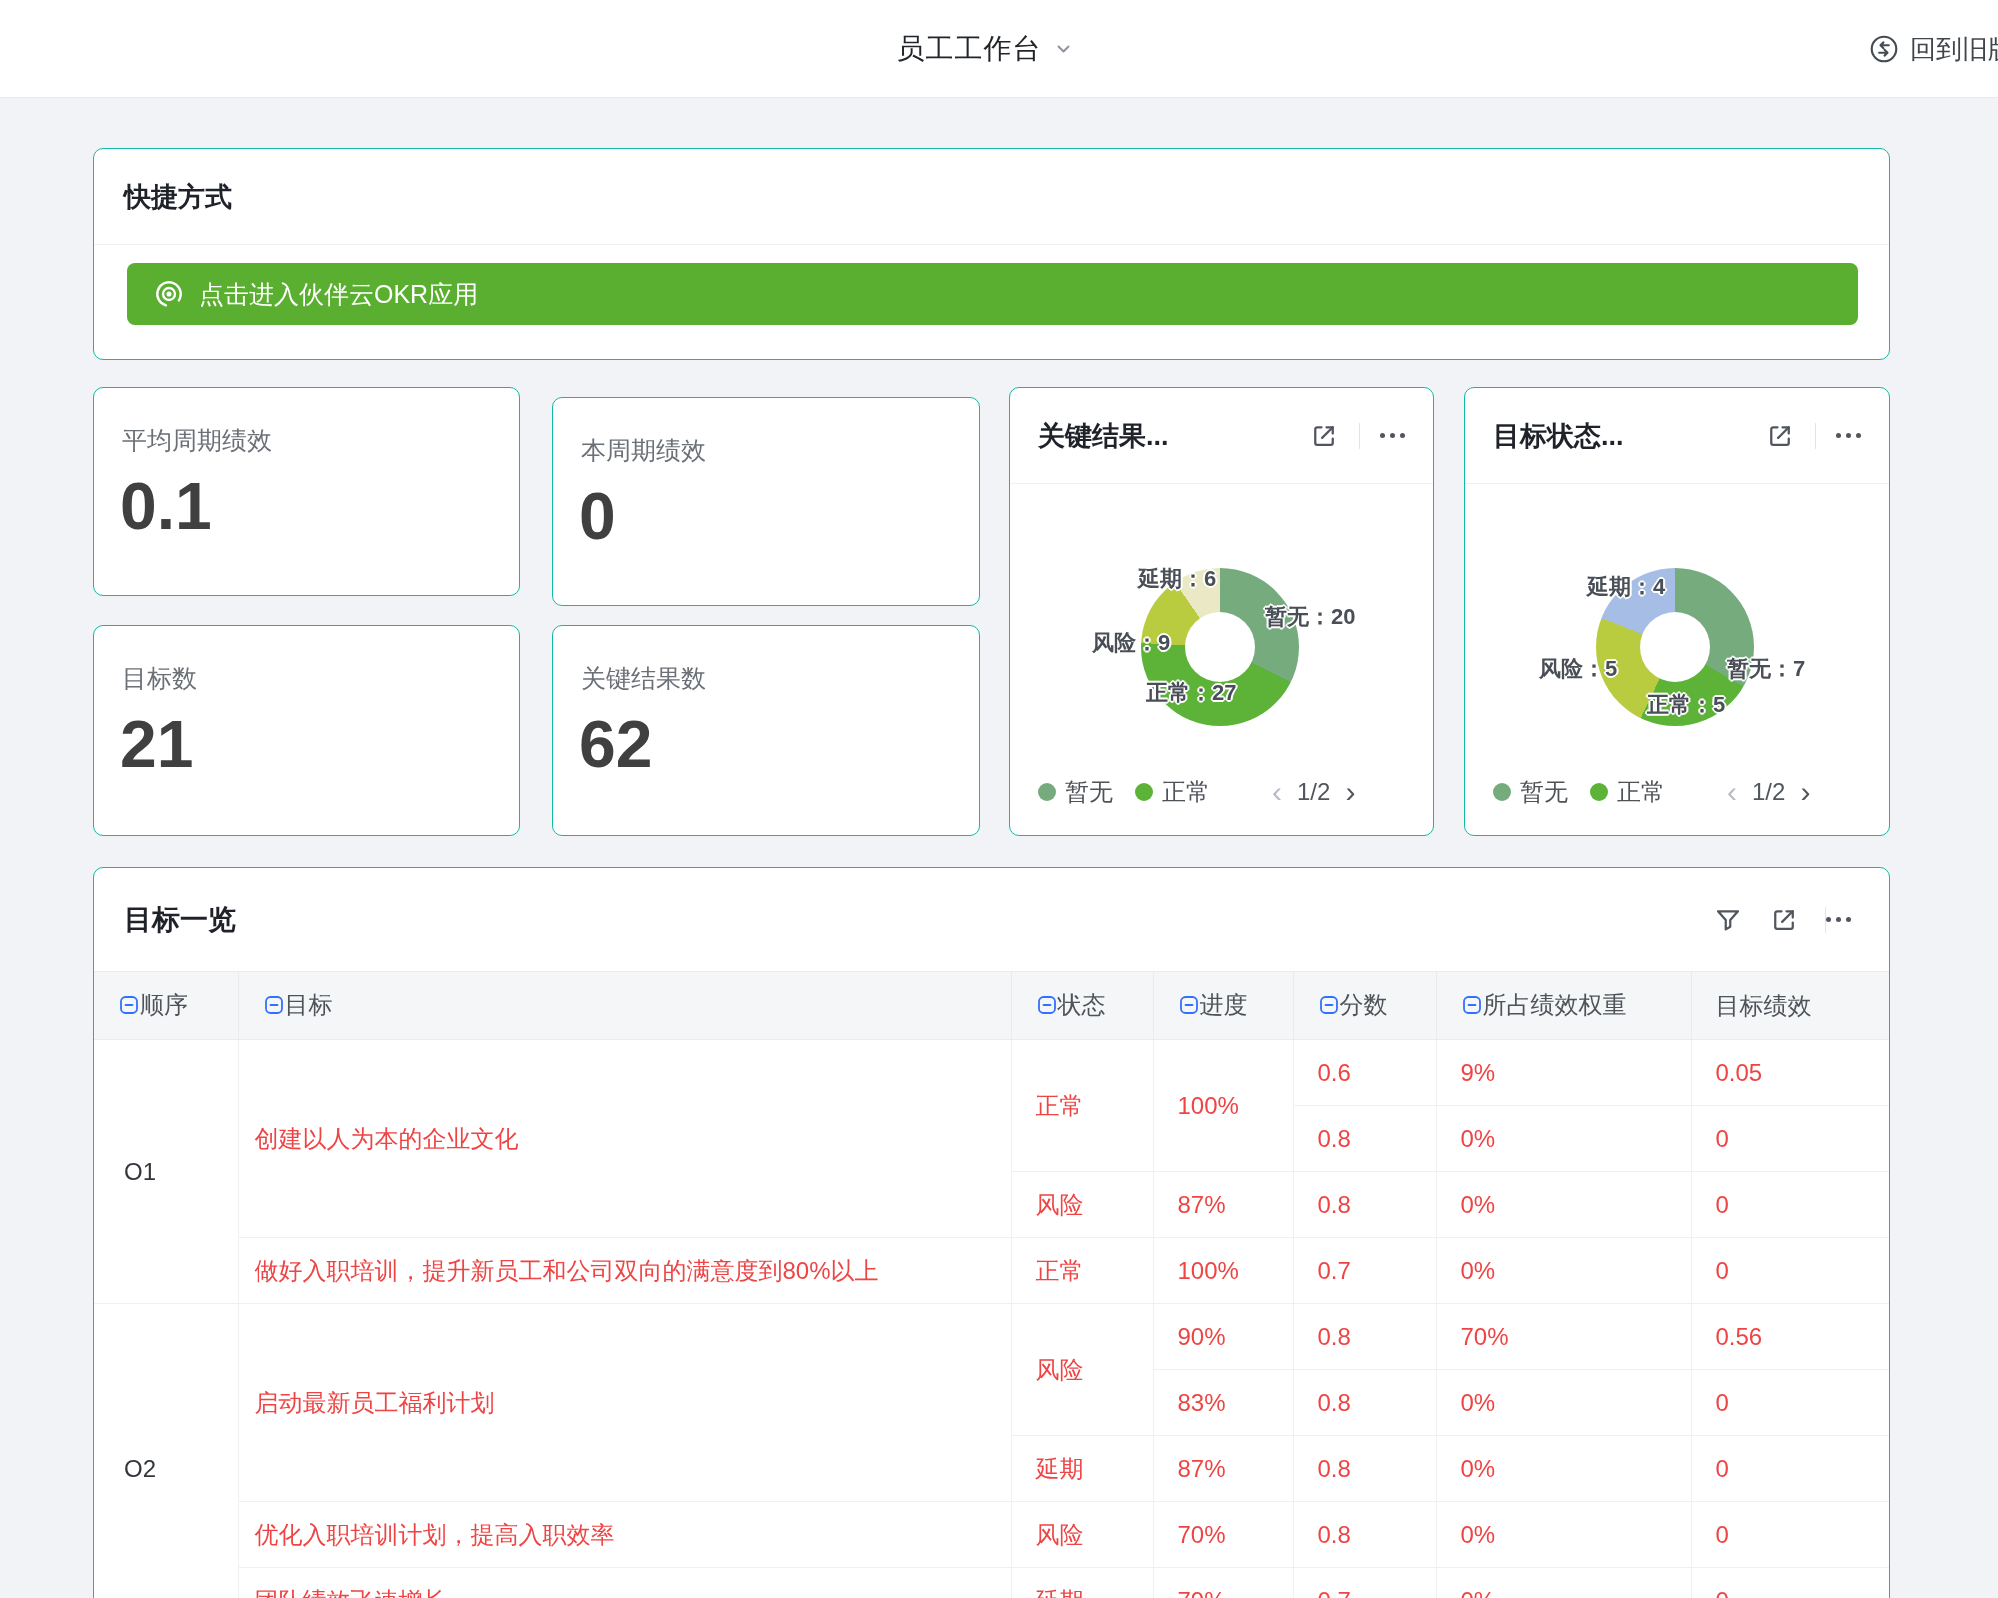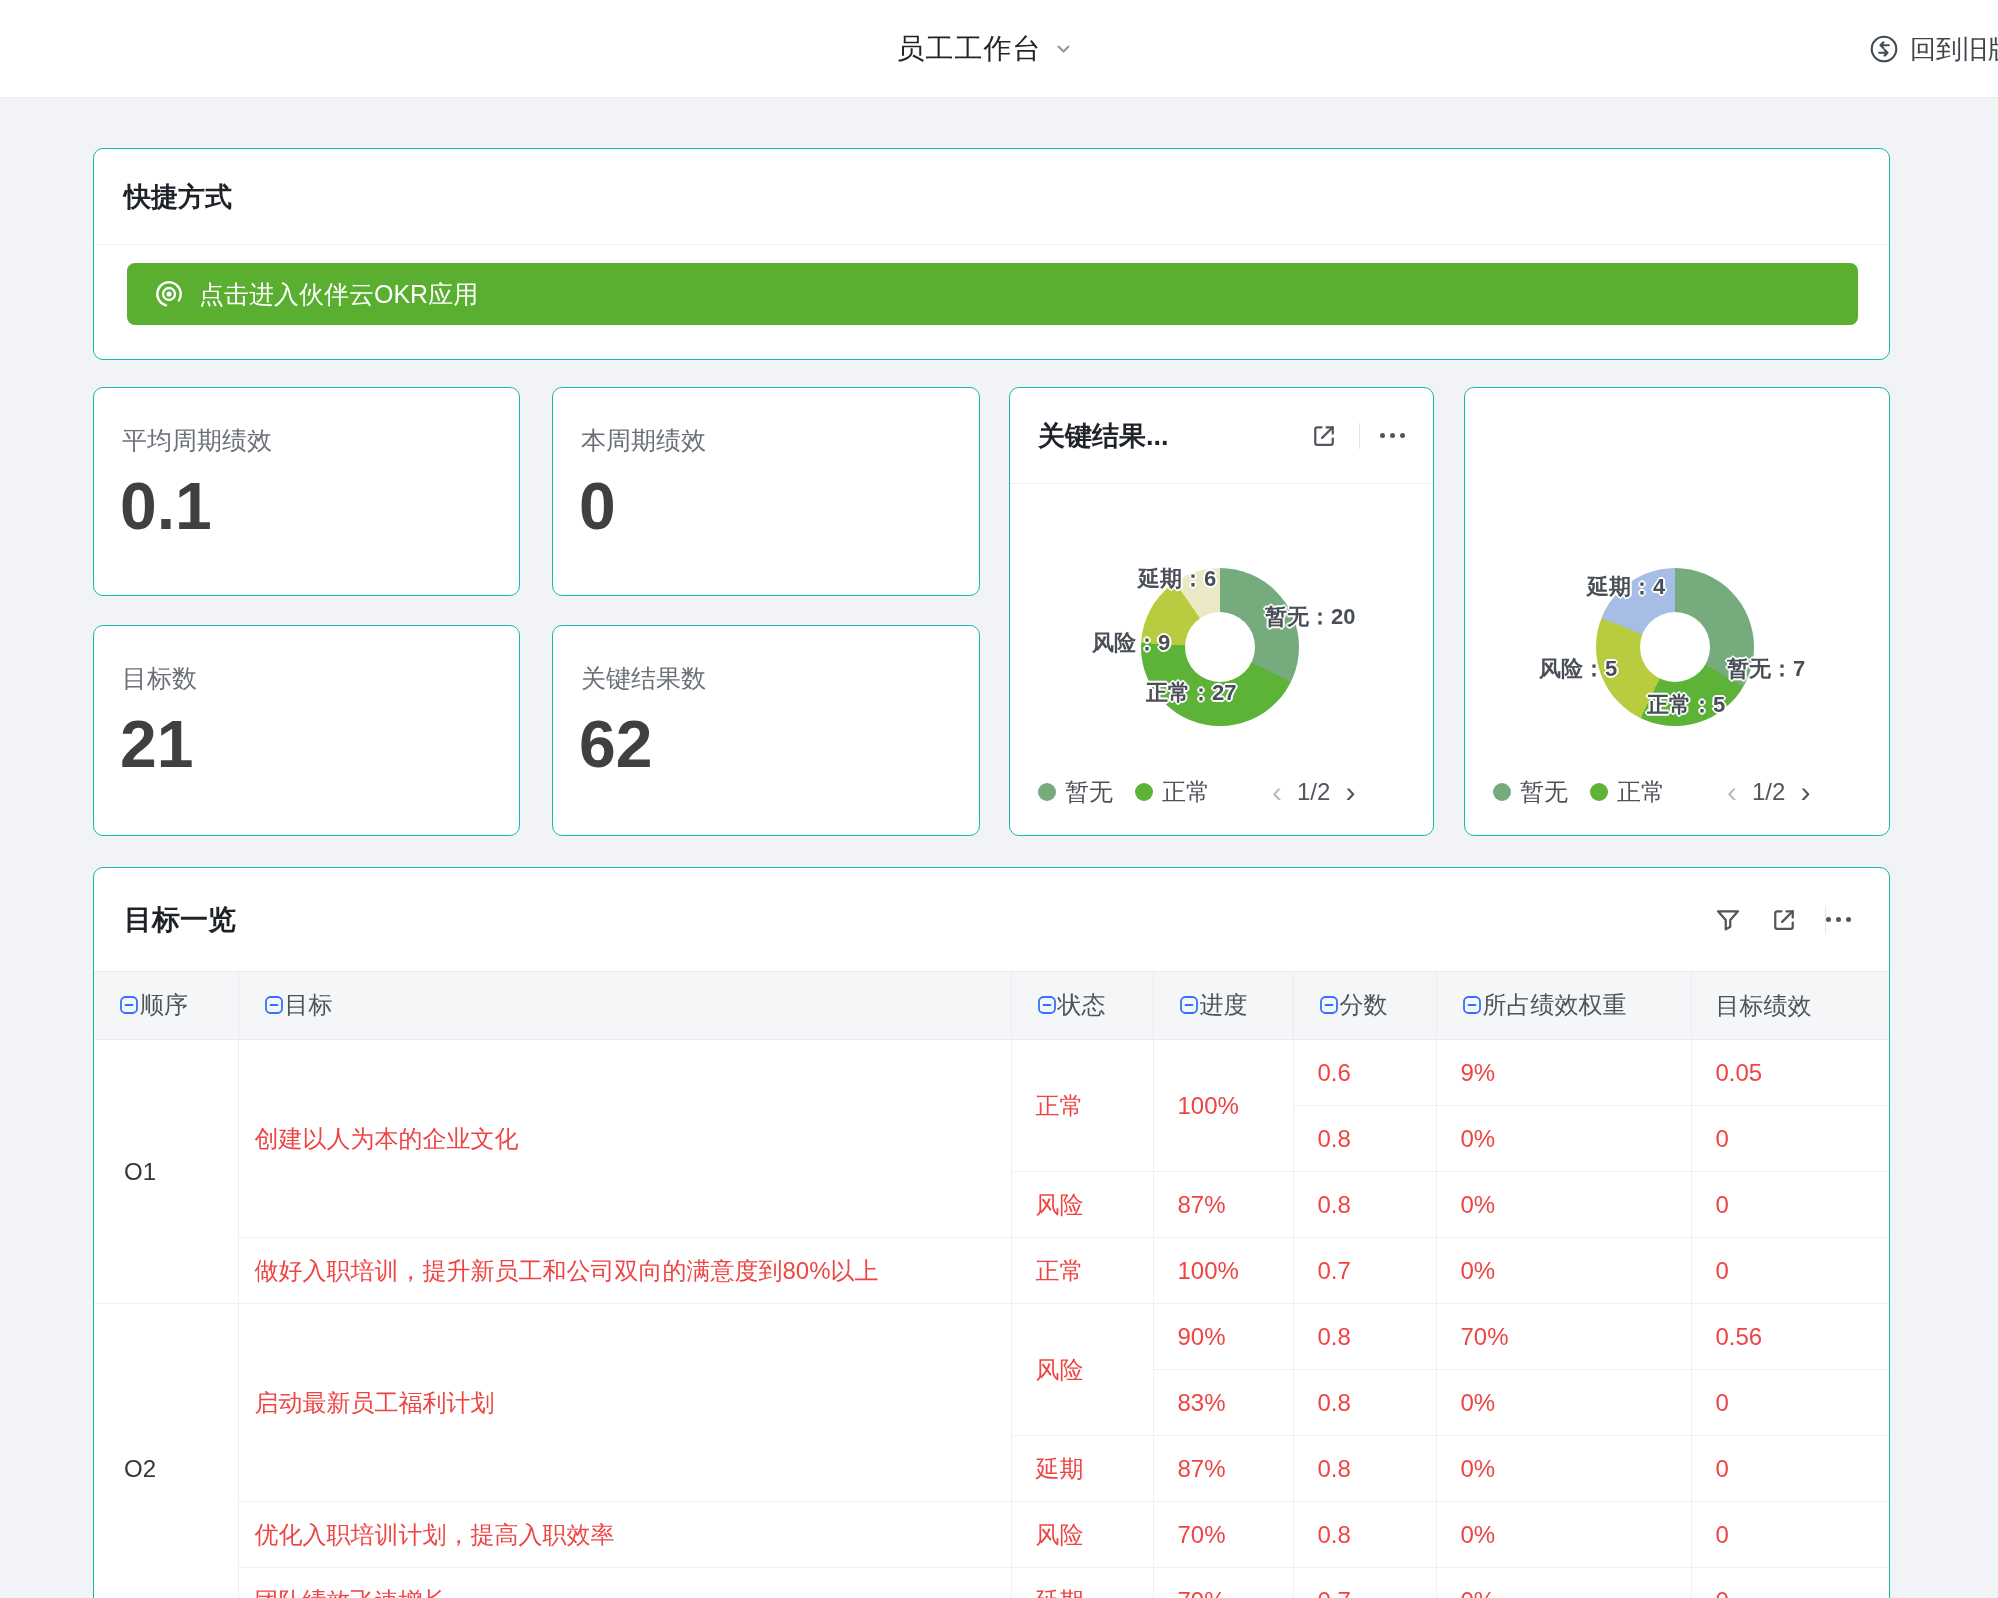--- a/index.html
+++ b/index.html
@@ -20,21 +20,21 @@
   
   .shortcut-card { left: 93px; top: 148px; width: 1797px; height: 212px; }
   .sc-header { height: 96px; display: flex; align-items: center; padding: 0 30px; border-bottom: 1px solid #eef0f2;
                font-size: 27px; font-weight: 700; color: #1f2329; }
   .okr-btn { position: absolute; left: 33px; top: 114px; width: 1731px; height: 62px; border: none; border-radius: 8px;
              background: #5aae30; color: #fff; font-size: 25px; font-weight: 500; font-family: inherit;
              display: flex; align-items: center; gap: 14px; padding: 0 26px; cursor: pointer; }
 
   
   .stat-0 { left: 93px;  top: 387px; width: 427px; height: 209px; }
-  .stat-1 { left: 552px; top: 387px; width: 428px; height: 209px; }
+  .stat-1 { left: 552px; top: 397px; width: 428px; height: 209px; }
   .stat-2 { left: 93px;  top: 625px; width: 427px; height: 211px; }
   .stat-3 { left: 552px; top: 625px; width: 428px; height: 211px; }
   .stat-label { position: absolute; left: 28px; top: 36px; font-size: 25px; color: #6b7077; }
   .stat-value { position: absolute; left: 26px; top: 80px; font-size: 66px; font-weight: 700; color: #404040; }
 
   
   .chart-0 { left: 1009px; top: 387px; width: 425px; height: 449px; }
   .chart-1 { left: 1464px; top: 387px; width: 426px; height: 449px; }
   .ch-header { height: 96px; display: flex; align-items: center; padding: 0 28px; border-bottom: 1px solid #eef0f2; }
   .ch-title { flex: 1; font-size: 27px; font-weight: 700; color: #1f2329; white-space: nowrap; overflow: hidden; }
@@ -178,20 +178,36 @@
         <span class="pg-next">›</span>
       </span>
     </div>
   <span class="co co-0">暂无：20</span>
       <span class="co co-1">正常：27</span>
       <span class="co co-2">风险：9</span>
       <span class="co co-3">延期：6</span>
     </section>
 
   <section class="card chart-1">
+    <div class="ch-header">
+      <div class="ch-title">目标状态...</div>
+      <span class="icon-btn">
+        <svg width="30" height="30" viewBox="0 0 24 24" fill="none" stroke="#51565d" stroke-width="1.8" stroke-linecap="round" stroke-linejoin="round">
+            <path d="M10 5H6.5C5.7 5 5 5.7 5 6.5v11C5 18.3 5.7 19 6.5 19h11c.8 0 1.5-.7 1.5-1.5V14"></path>
+            <path d="M10.5 13.5L19 5"></path>
+            <path d="M14 5h5v5"></path>
+          </svg>
+      </span>
+      <span class="v-divider"></span>
+      <span class="dots">
+          <i></i>
+          <i></i>
+          <i></i>
+        </span>
+    </div>
     <div class="donut" style="background: conic-gradient(rgb(118, 171, 126) 0deg, rgb(118, 171, 126) 120deg, rgb(92, 179, 55) 120deg, rgb(92, 179, 55) 205.714deg, rgb(185, 204, 63) 205.714deg, rgb(185, 204, 63) 291.429deg, rgb(166, 189, 230) 291.429deg, rgb(166, 189, 230) 360deg);"></div>
     <div></div>
     <div class="legend-row">
       <span class="legend-item">
         <span class="legend-dot" style="background: rgb(118, 171, 126);"></span>
         <span>暂无</span>
       </span>
       <span class="legend-item">
         <span class="legend-dot" style="background: rgb(92, 179, 55);"></span>
         <span>正常</span>

